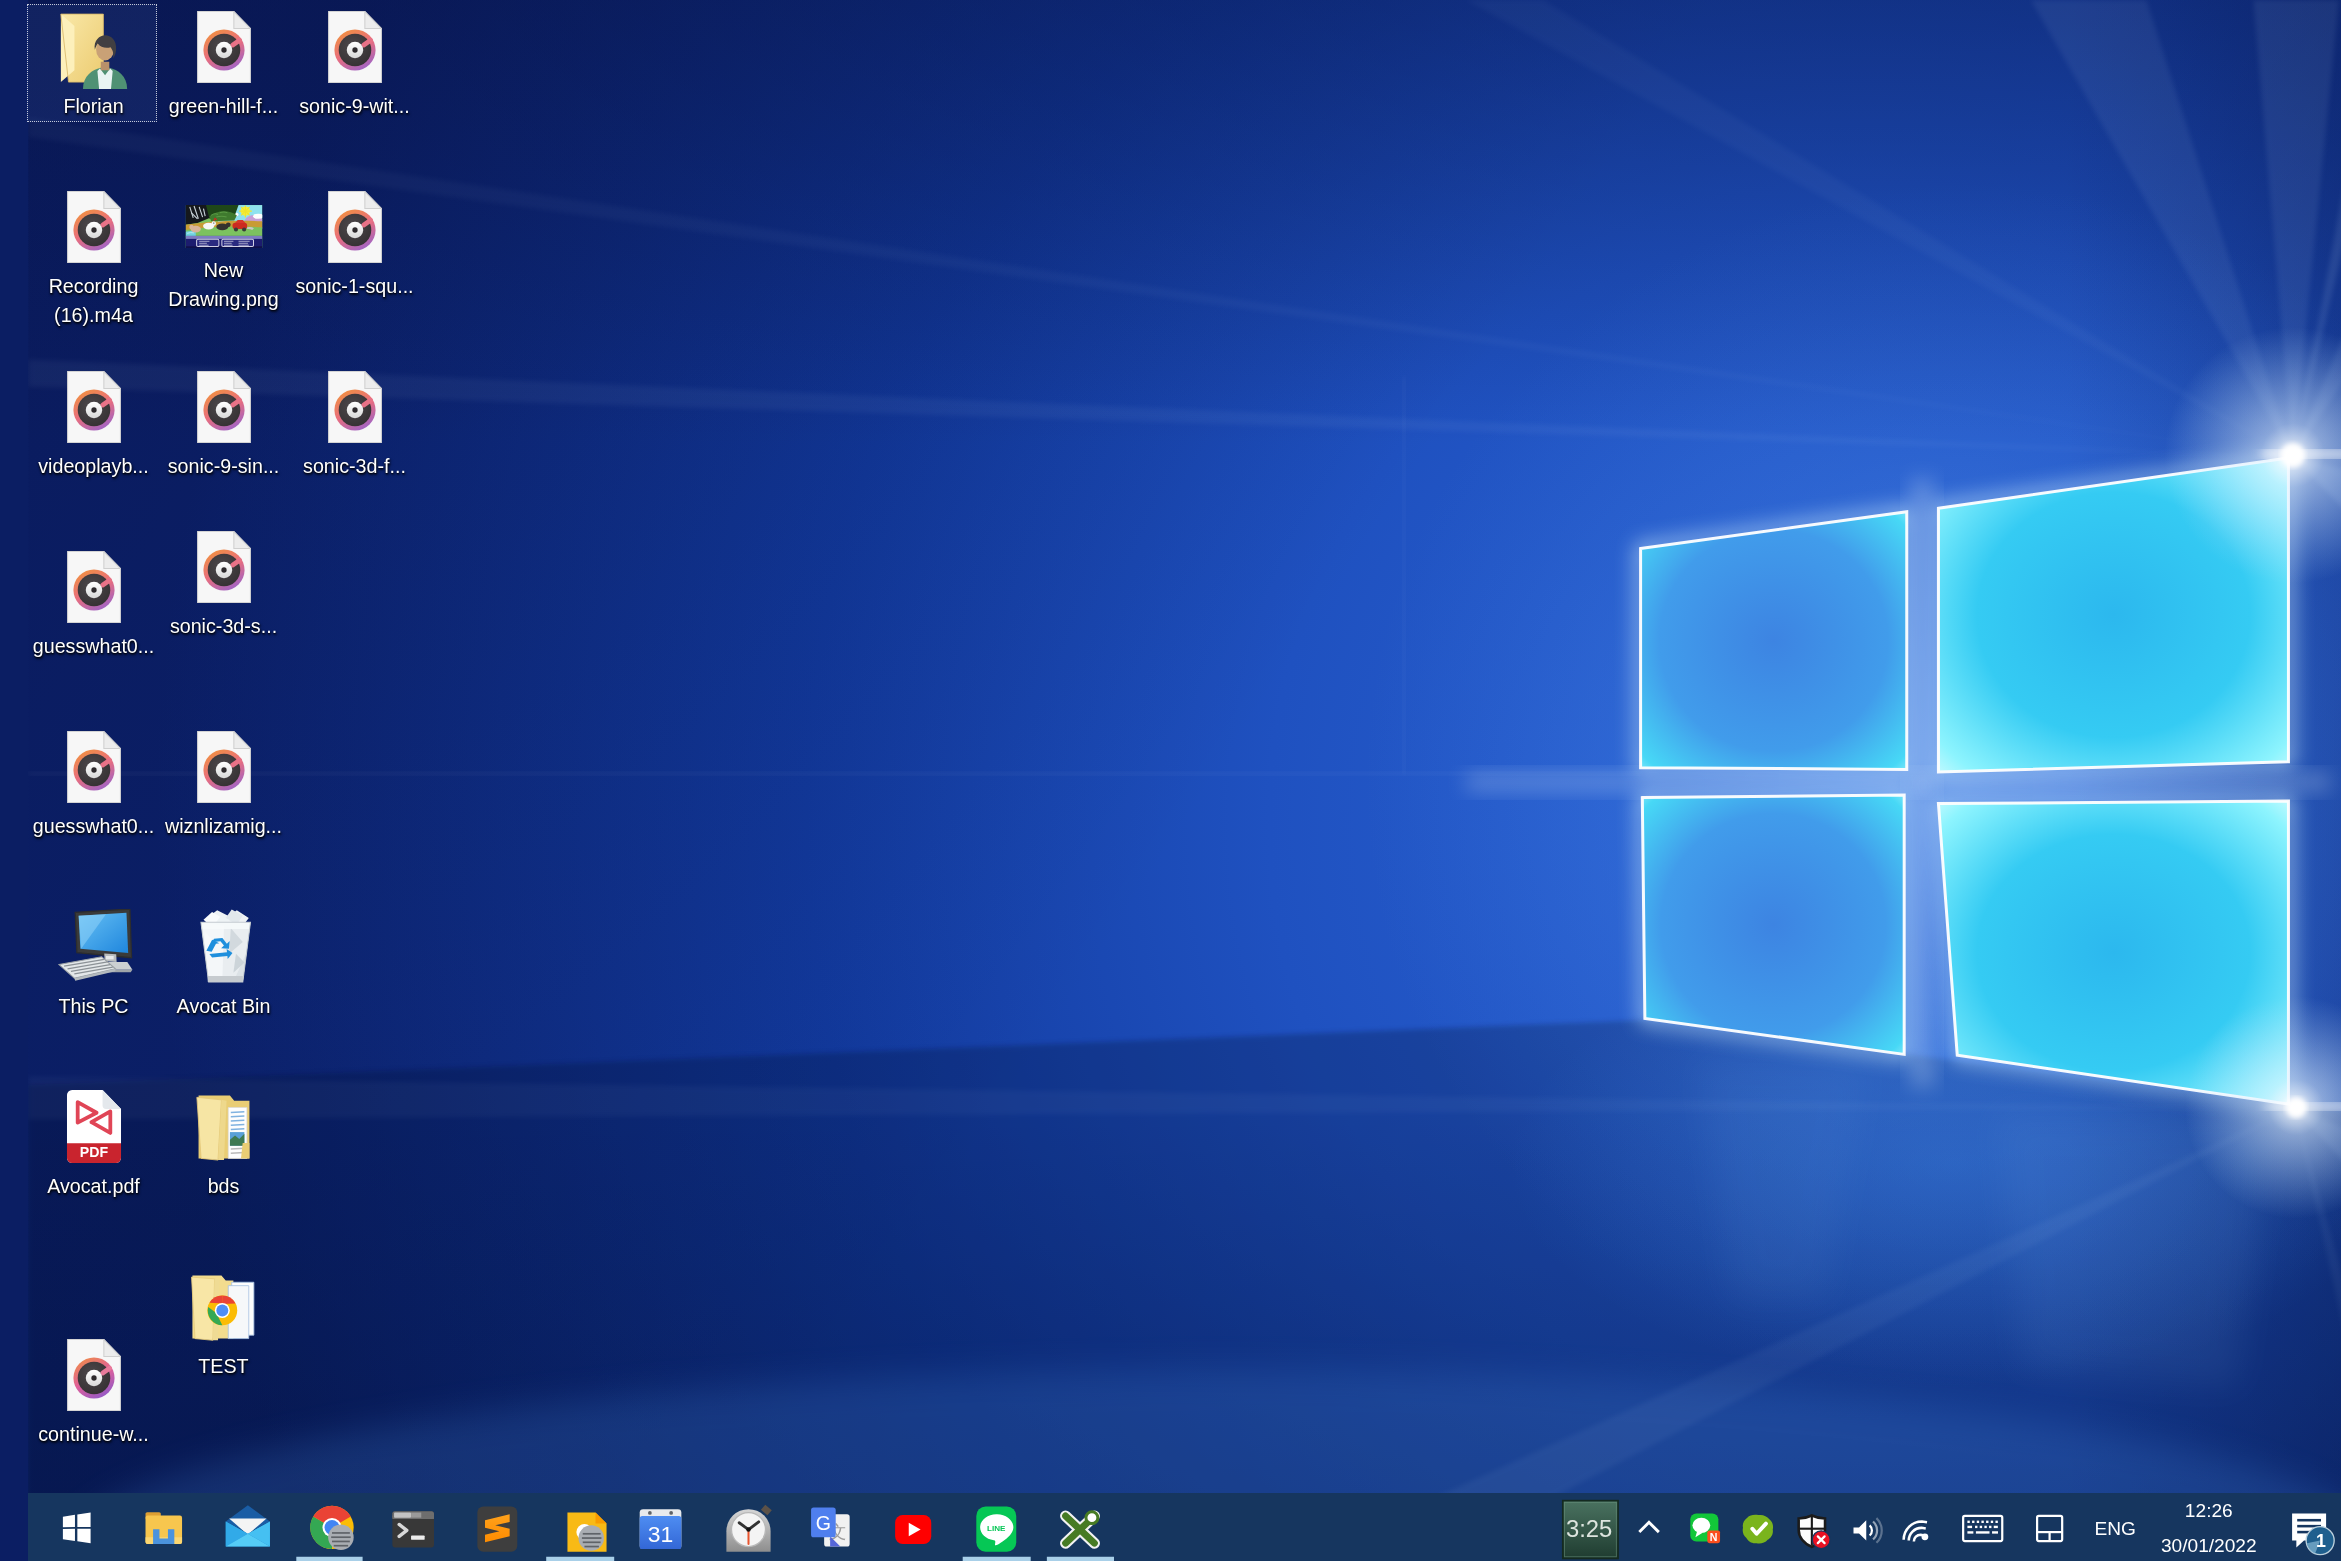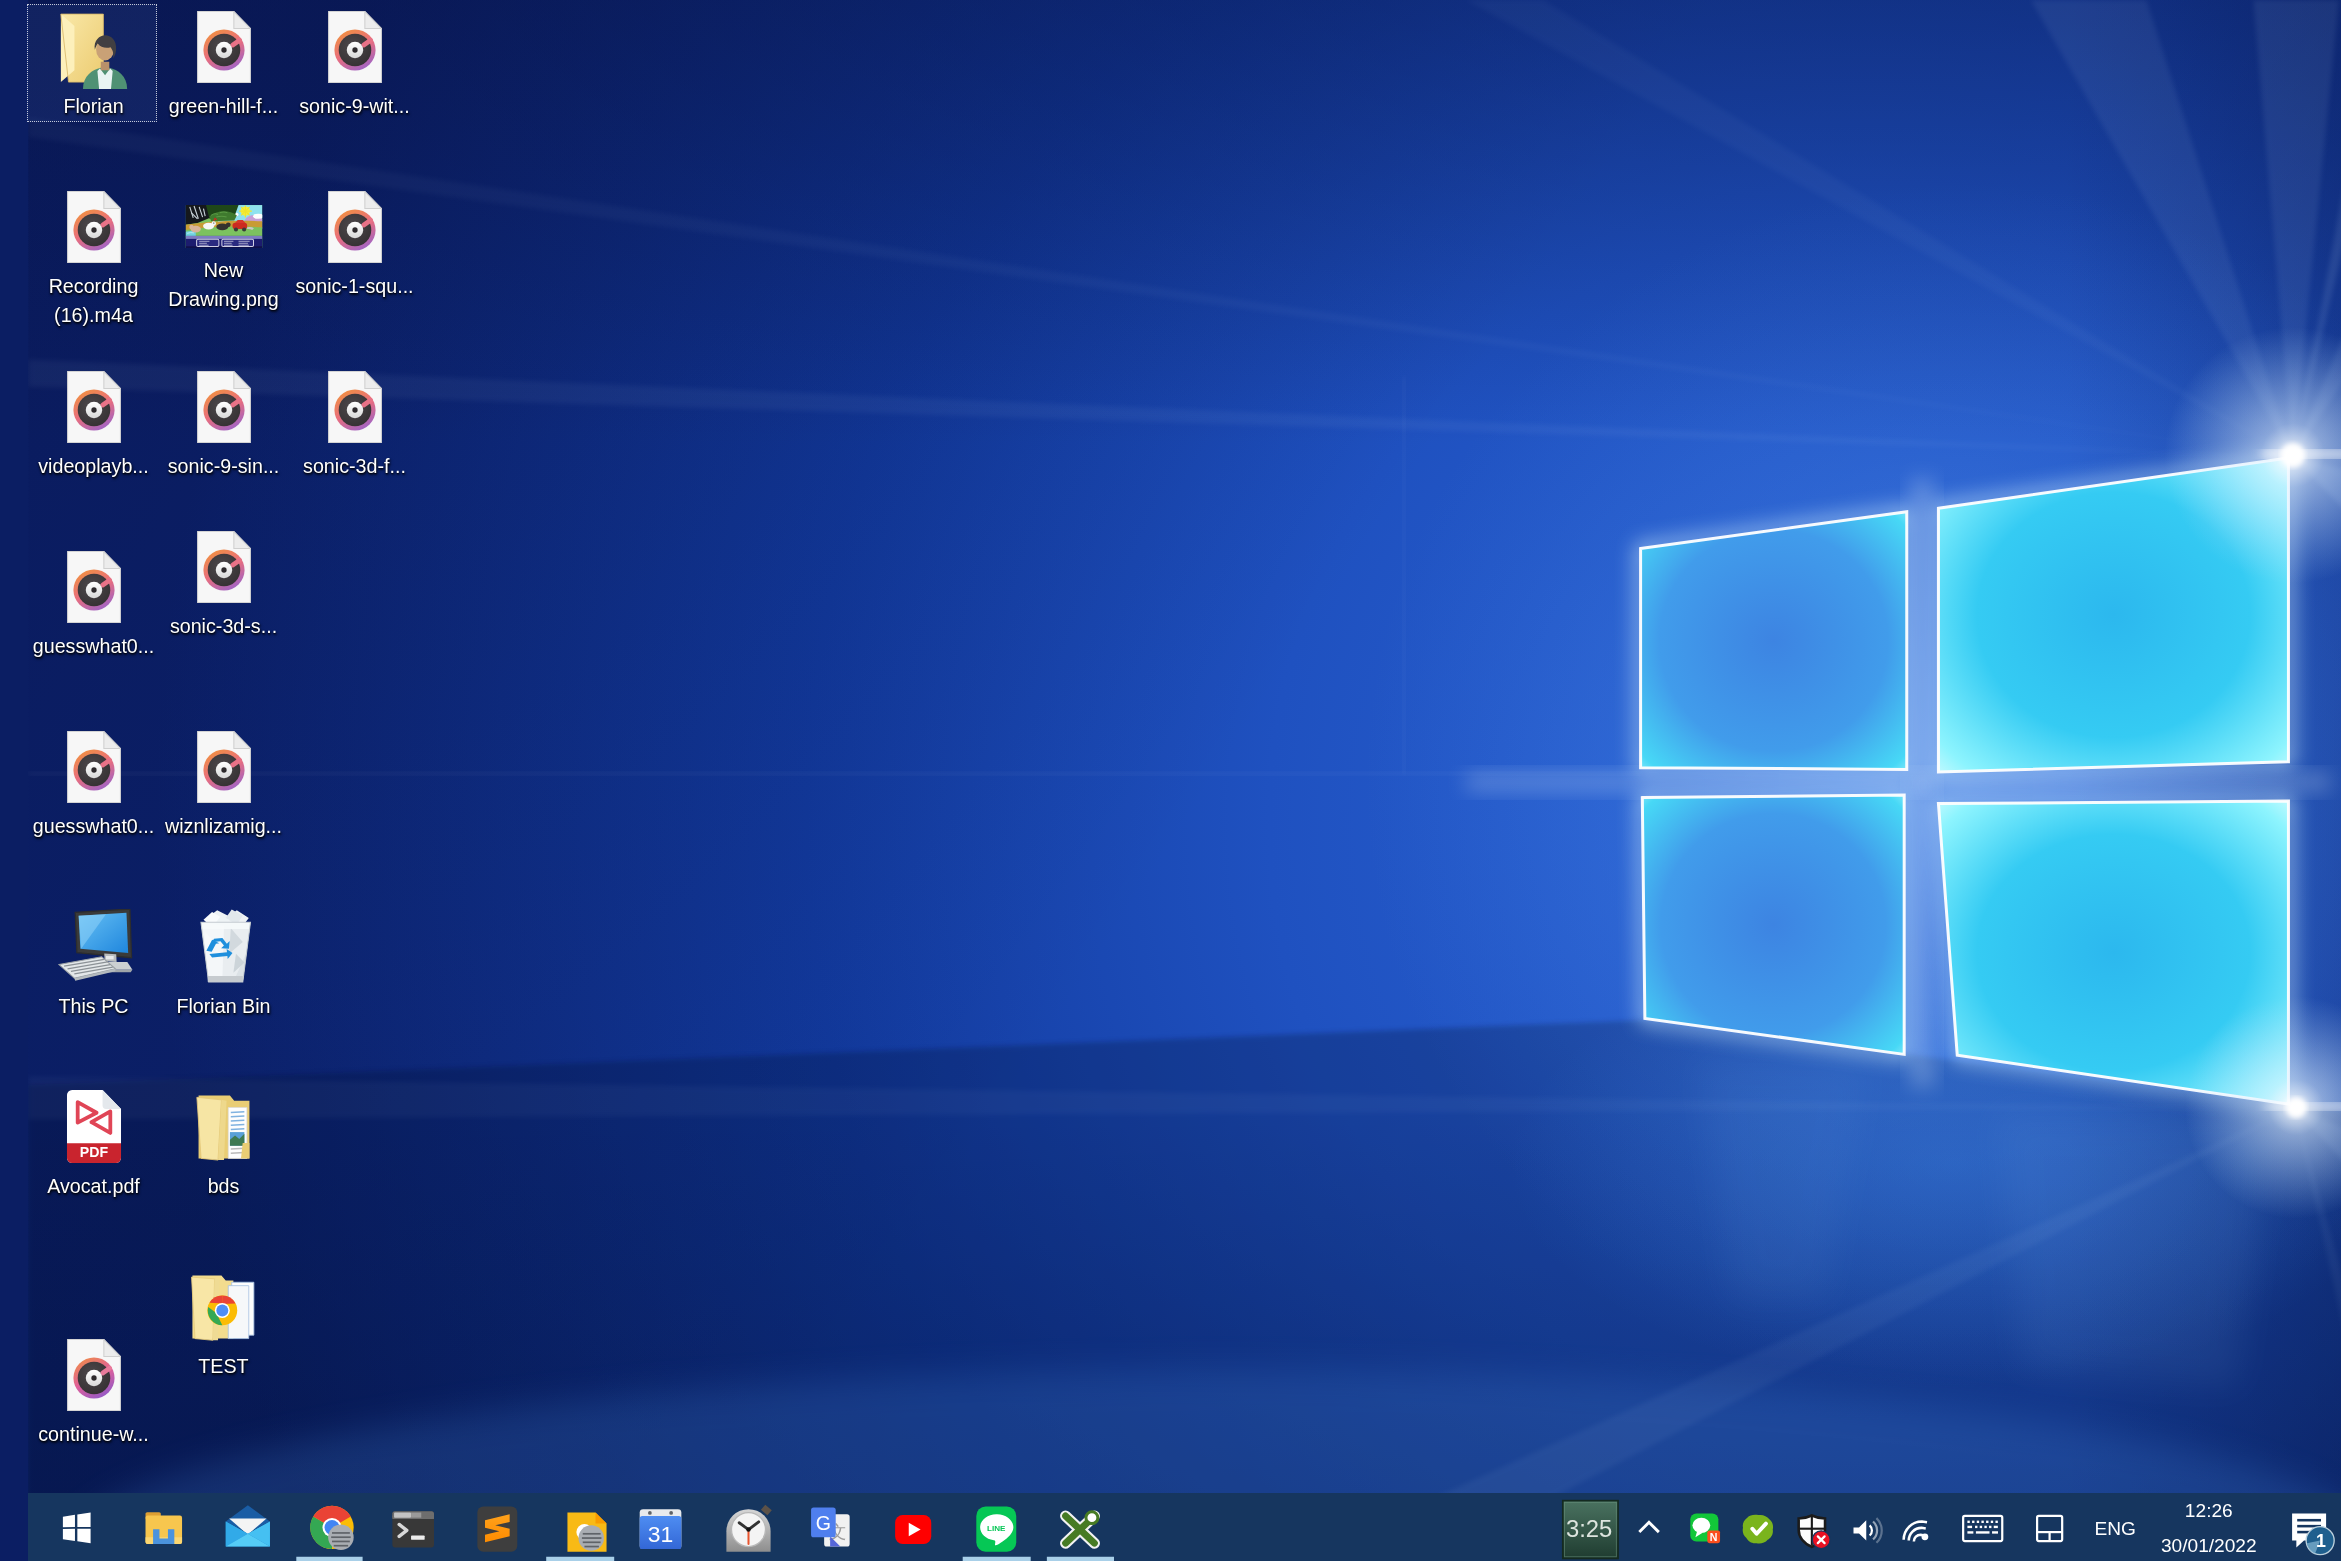--- a/index.html
+++ b/index.html
@@ -441,21 +441,21 @@
   <div class="cell" style="left:0px;top:904px">
     <svg class="ic" width="82" height="82" style="top:5.1px" viewBox="0 0 96 96">
           <use href="#thispc"></use>
         </svg>
     <div class="lbl">This PC</div>
   </div>
   <div class="cell" style="left:130px;top:904px">
     <svg class="ic" width="82" height="82" style="top:1.7px" viewBox="0 0 96 96">
           <use href="#recycle"></use>
         </svg>
-    <div class="lbl">Florian Bin</div>
+    <div class="lbl">Avocat Bin</div>
   </div>
 
   <div class="cell" style="left:0px;top:1084px">
     <svg class="ic" width="55" height="73" style="top:6px" viewBox="0 0 64 85">
           <use href="#xodo"></use>
         </svg>
     <div class="lbl">Avocat.pdf</div>
   </div>
   <div class="cell" style="left:130px;top:1084px">
     <svg class="ic" width="56" height="70" style="top:7.7px" viewBox="0 0 66 82">

